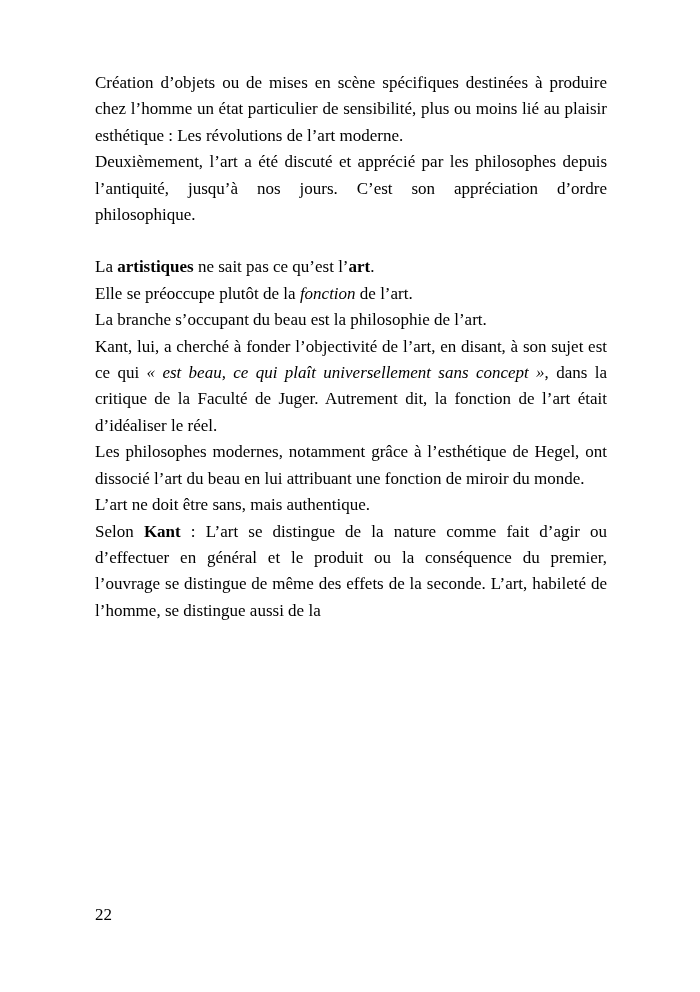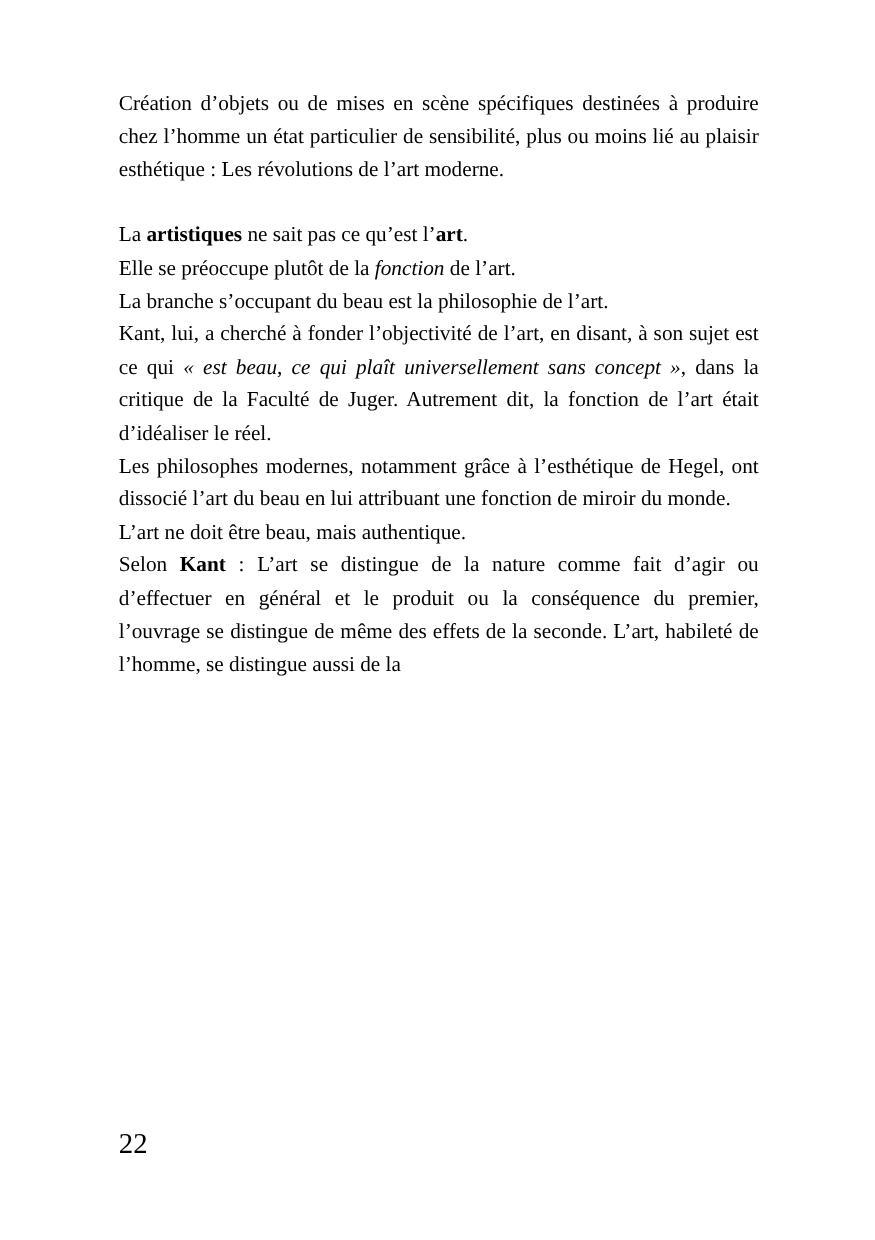--- a/index.html
+++ b/index.html
@@ -36,47 +36,48 @@
   }
   .gap-before {
     margin-top: 26px;
   }
   .b { font-weight: bold; }
   .i { font-style: italic; }
   .page-number {
     position: absolute;
     left: 95px;
     top: 902px;
-    font-size: 23px;
+    font-size: 17px;
     line-height: 26px;
   }
 </style>
 </head>
 <body>
 
 <div class="page">
 
   <div class="text-block">
 
     <p class="para"><span>Création d’objets ou de mises en scène spécifiques destinées à produire chez l’homme un état particulier de sensibilité, plus ou moins lié au plaisir esthétique : Les révolutions de l’art moderne.</span></p>
 
 
+    <p class="para"><span>Deuxièmement, l’art a été discuté et apprécié par les philosophes depuis l’antiquité, jusqu’à nos jours. C’est son appréciation d’ordre philosophique.</span></p>
 
     <p class="para gap-before"><span>La </span><span class="b">artistiques</span><span> ne sait pas ce qu’est l’</span><span class="b">art</span><span>.</span></p>
 
     <p class="para"><span>Elle se préoccupe plutôt de la </span><span class="i">fonction</span><span> de l’art.</span></p>
 
     <p class="para"><span>La branche s’occupant du beau est la philosophie de l’art.</span></p>
 
 
     <p class="para"><span>Kant, lui, a cherché à fonder l’objectivité de l’art, en disant, à son sujet est ce qui </span><span class="i">« est beau, ce qui plaît universellement sans concept »</span><span>, dans la critique de la Faculté de Juger. Autrement dit, la fonction de l’art était d’idéaliser le réel.</span></p>
 
     <p class="para"><span>Les philosophes modernes, notamment grâce à l’esthétique de Hegel, ont dissocié l’art du beau en lui attribuant une fonction de miroir du monde.</span></p>
 
-    <p class="para"><span>L’art ne doit être beau, mais authentique.</span></p>
+    <p class="para"><span>L’art ne doit être sans, mais authentique.</span></p>
 
 
     <p class="para"><span>Selon </span><span class="b">Kant</span><span> : L’art se distingue de la nature comme fait d’agir ou d’effectuer en général et le produit ou la conséquence du premier, l’ouvrage se distingue de même des effets de la seconde. L’art, habileté de l’homme, se distingue aussi de la</span></p>
 
   </div>
 
   <div class="page-number">22</div>
 
 </div>
 

